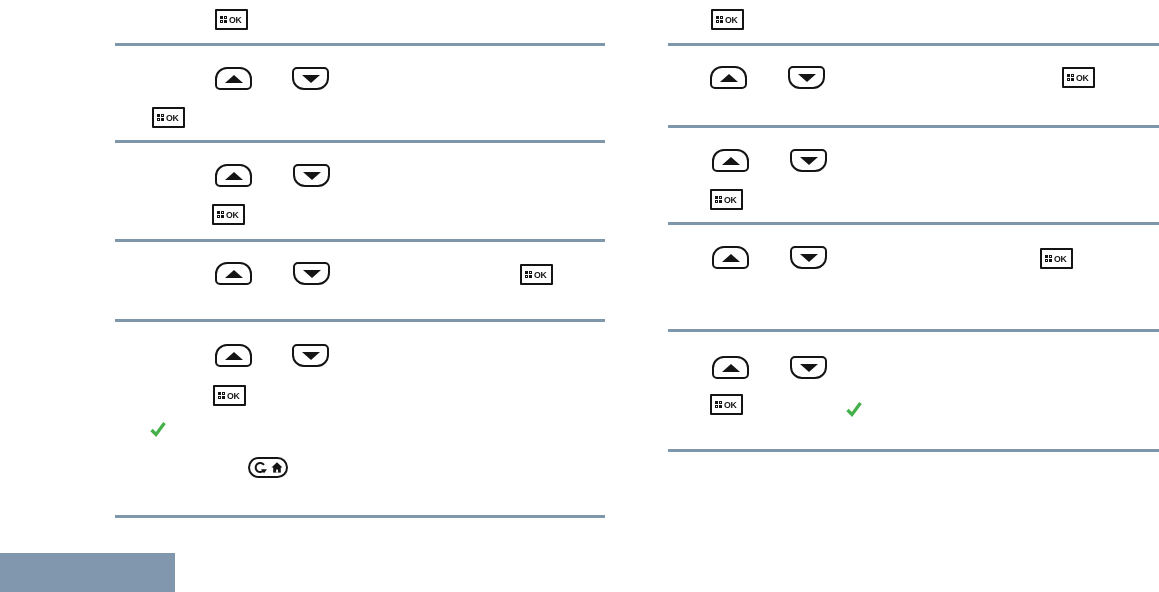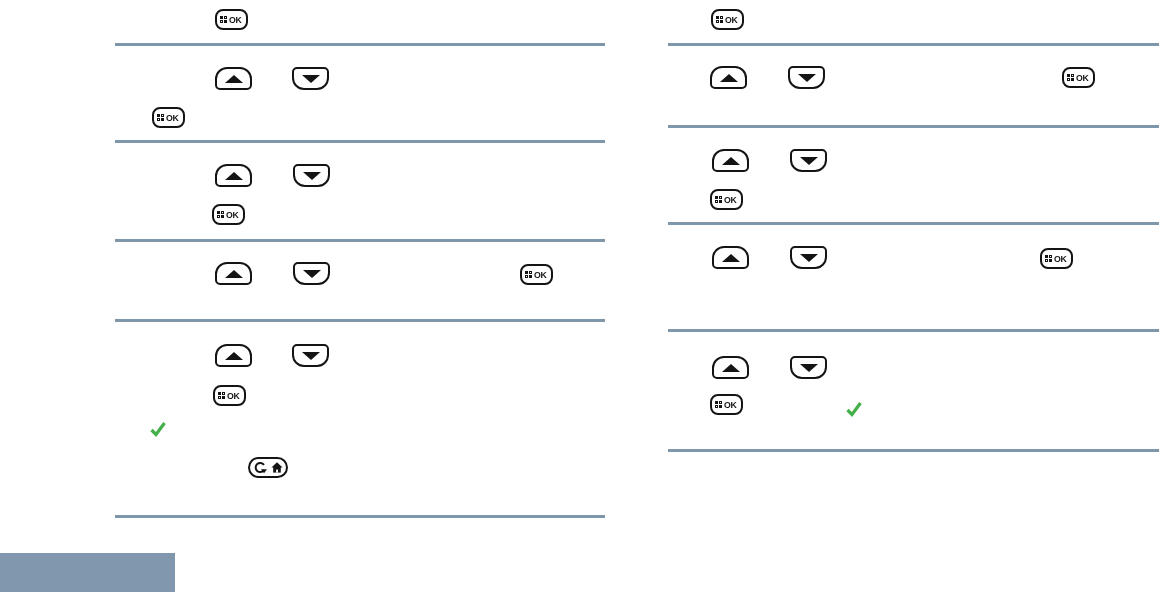--- a/index.html
+++ b/index.html
@@ -4,21 +4,21 @@
 <style>
   html,body { margin:0; padding:0; background:#ffffff; }
   body { font-family:"Liberation Sans", sans-serif; }
   .page {
     position:relative; width:1159px; height:592px; background:#ffffff;
     overflow:hidden;
   }
   
   .key-ok {
     position:absolute; box-sizing:border-box; width:33px; height:21px;
-    background:#fff; border:2px solid #141414; border-radius:8px;
+    background:#fff; border:2px solid #141414; border-radius:1px;
     display:flex; align-items:center; justify-content:center; gap:2px;
   }
   .menu-glyph {
     display:grid; grid-template-columns:3px 3px; grid-template-rows:3px 3px;
     gap:1px; width:7px; height:7px;
   }
   .menu-glyph i { display:block; box-sizing:border-box; border:1px solid #141414; }
   .menu-glyph i.f { background:#141414; }
   .ok-text {
     font-size:9.5px; font-weight:bold; color:#141414; letter-spacing:-0.4px;

